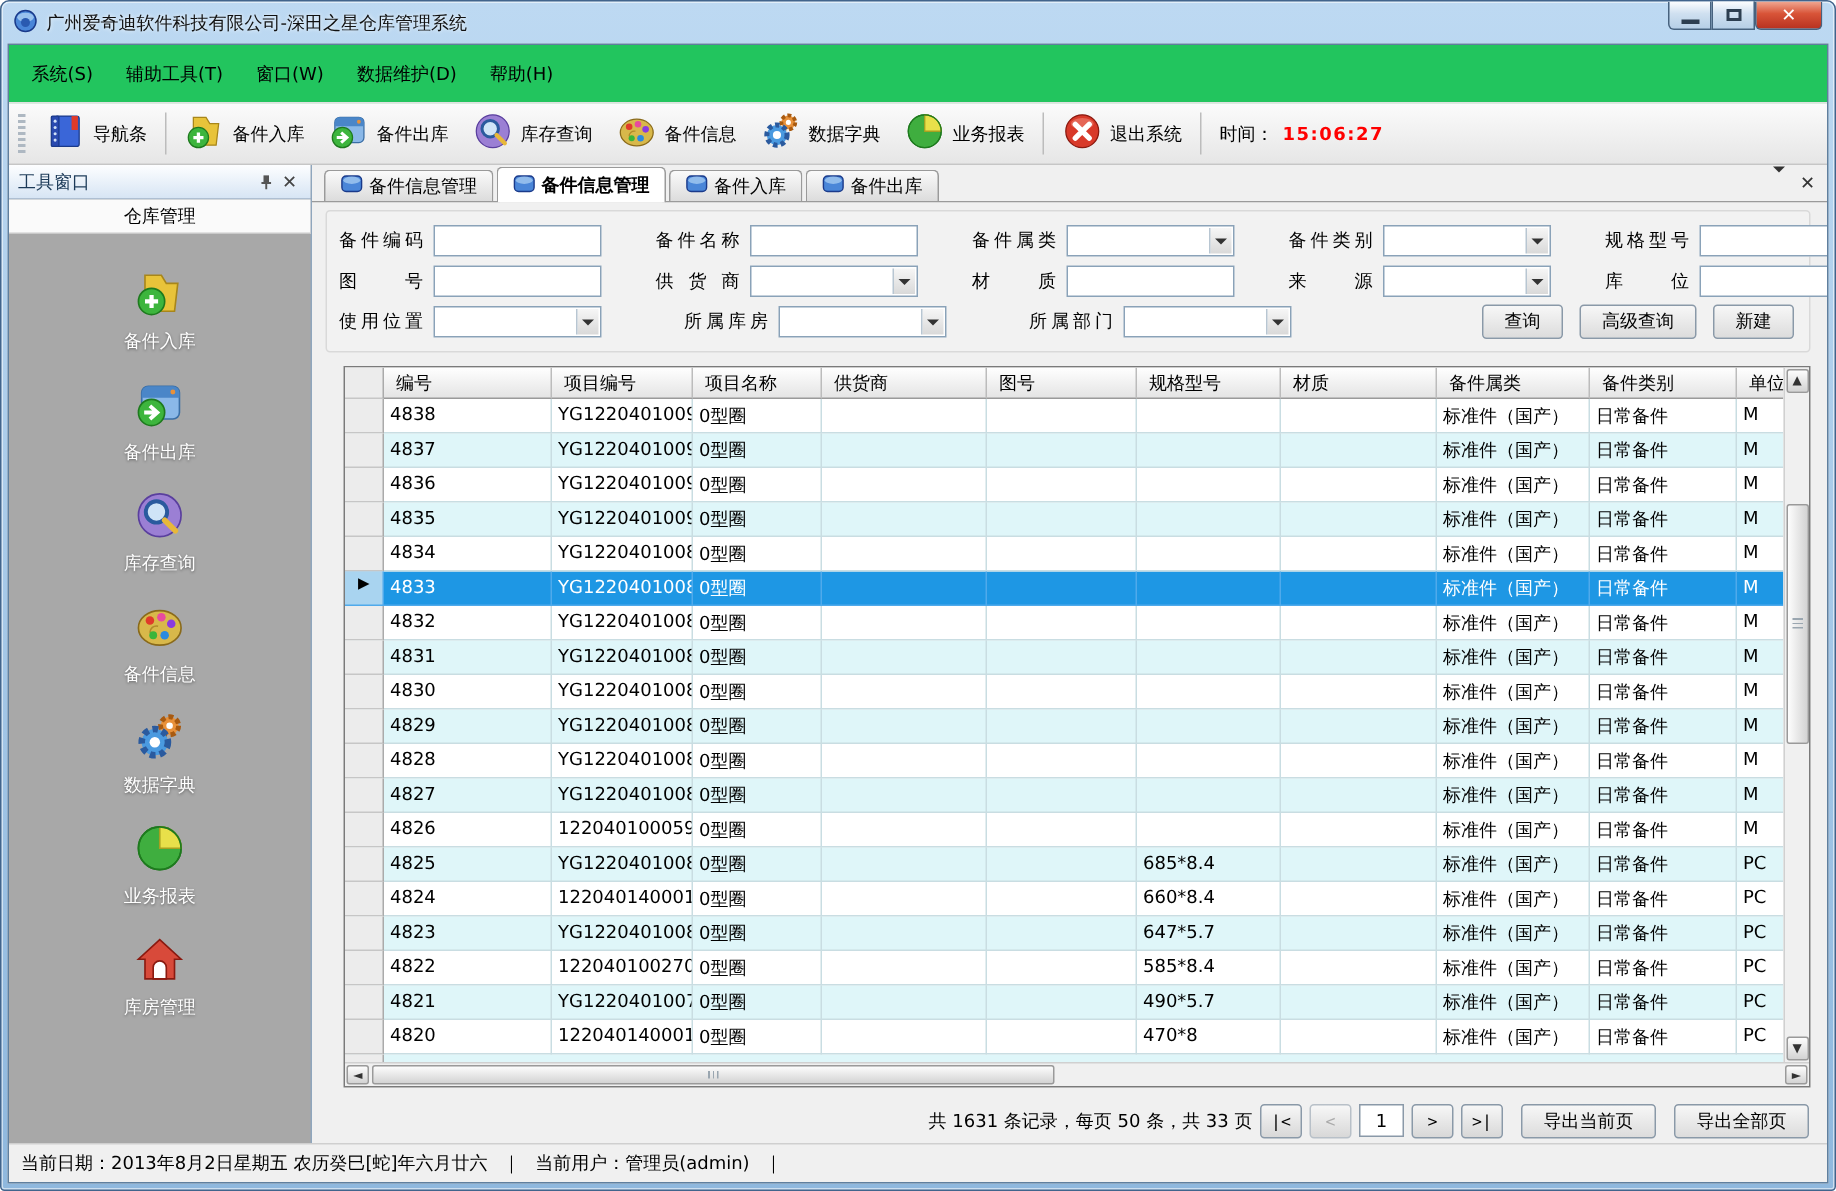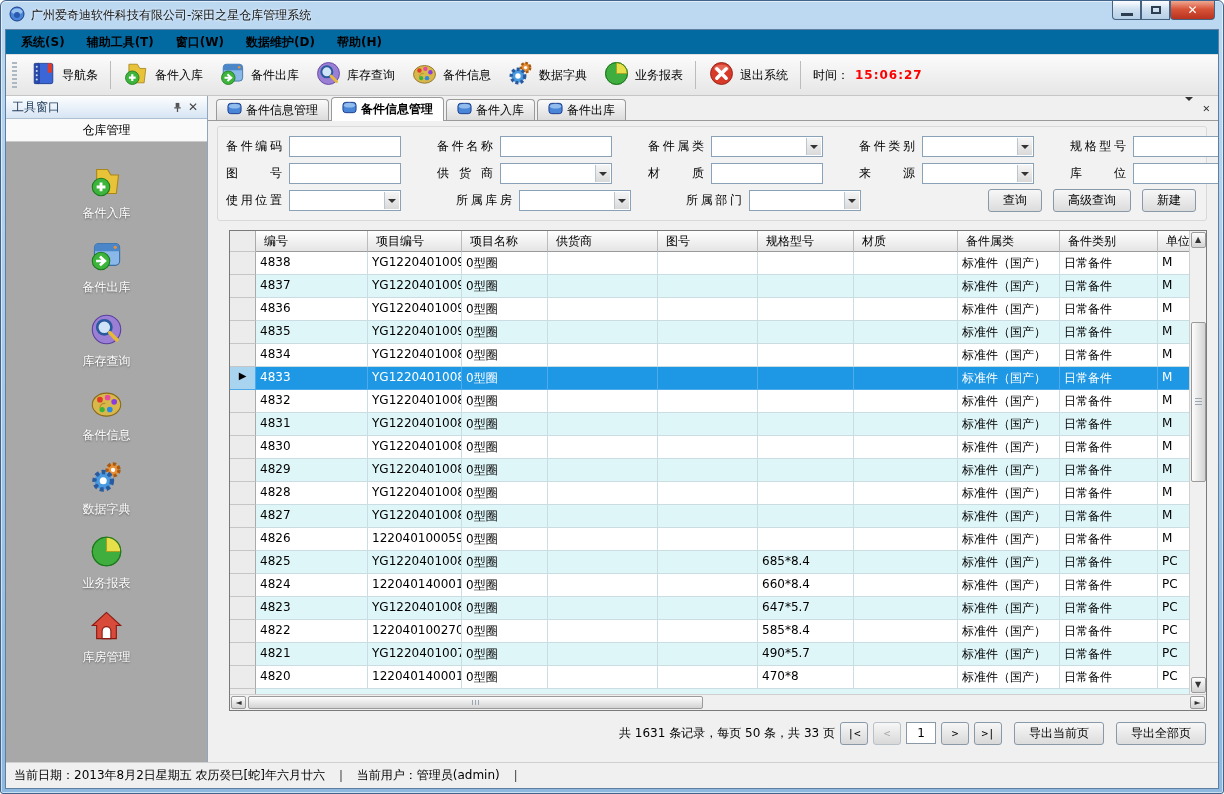--- a/index.html
+++ b/index.html
@@ -9,21 +9,21 @@
   .titlebar { height:28px; display:flex; align-items:center; padding:0 8px; position:relative; }
   .title-text { margin-left:6px; color:#111; text-shadow:0 0 3px #fff; }
   .winbtns { position:absolute; top:0; right:8px; display:flex; }
   .wbtn { width:29px; height:19px; border:1px solid #47627e; border-top:none; background:linear-gradient(#fdfeff,#cfe0f0 45%,#b6cfe6); display:flex; align-items:center; justify-content:center; color:#222; }
   .wbtn.min { border-radius:0 0 0 4px; }
   .wbtn.close { width:45px; background:linear-gradient(#f2b5a0,#e06a4e 40%,#c23push 60%,#c0392a); background:linear-gradient(#f0a892,#d85438 45%,#b83220); color:#fff; border-radius:0 0 4px 4px; font-weight:bold; }
   .glyph-min { width:12px; height:3px; background:#2c3e50; margin-top:8px; }
   .glyph-max { width:10px; height:8px; border:2px solid #2c3e50; }
   
   .client { position:absolute; left:4px; right:4px; top:28px; bottom:4px; background:#f0f0f0; border:1px solid #5f7f9e; display:flex; flex-direction:column; overflow:hidden; }
-  .menubar { height:25px; background:#0369a1; border-bottom:1px solid #e0e0e0; display:flex; align-items:center; padding-left:4px;font-weight:bold; }
+  .menubar { height:39px; background:#22c55e; border-bottom:1px solid #e0e0e0; display:flex; align-items:center; padding-left:4px; }
   .menu-item { padding:5px 11px; }
   .toolbar { height:41px; background:linear-gradient(#fbfbfb,#e6e6e6); border-bottom:1px solid #c6c6c6; display:flex; align-items:center; padding:0 4px; }
   .grip { width:5px; height:26px; margin:0 5px 0 2px; background:repeating-linear-gradient(to bottom,#aeb8c2 0 2px,transparent 2px 4px); }
   .titem { display:flex; align-items:center; gap:5px; padding:3px 8px; border-radius:3px; }
   .titem svg { width:27px; height:27px; }
   .tsep { width:1px; height:28px; background:#bcbcbc; margin:0 4px; }
   .time-wrap { display:flex; align-items:center; gap:6px; padding-left:8px; }
   .time-value { color:#f00; font-weight:bold; letter-spacing:1px; }
   
   .main { flex:1; display:flex; min-height:0; }
@@ -31,21 +31,21 @@
   .side-head { height:23px; background:linear-gradient(#fdfeff,#d7e5f4); border-bottom:1px solid #aebfd2; display:flex; align-items:center; padding:0 6px; color:#1c3a58; }
   .side-head-title { flex:1; }
   .side-head .hicon { width:16px; height:16px; display:flex; align-items:center; justify-content:center; color:#444; }
   .side-section { height:23px; background:#fafafa; border-bottom:1px solid #c9c9c9; display:flex; align-items:center; justify-content:center; }
   .side-body { flex:1; display:flex; flex-direction:column; align-items:center; padding-top:22px; gap:16px; }
   .side-item { display:flex; flex-direction:column; align-items:center; gap:3px; width:120px; }
   .side-item svg { width:35px; height:35px; }
   .side-label { color:#fff; text-shadow:0 1px 2px rgba(0,0,0,.45); }
   
   .content { flex:1; display:flex; flex-direction:column; min-width:0; background:#f0f0f0; }
-  .tabstrip { height:25px; display:flex; align-items:flex-end; padding-left:8px; border-bottom:1px solid #9a9a9a; position:relative; background:#f0f0f0;font-family:Liberation Mono, monospace; }
+  .tabstrip { height:25px; display:flex; align-items:flex-end; padding-left:8px; border-bottom:1px solid #9a9a9a; position:relative; background:#f0f0f0; }
   .tab { display:flex; align-items:center; gap:4px; height:21px; padding:0 10px; border:1px solid #9a9a9a; border-bottom:none; border-radius:4px 4px 0 0; background:linear-gradient(#fafafa,#dcdcdc); margin-right:2px; }
   .tab svg { width:15px; height:15px; }
   .tab.active { height:24px; background:#fff; font-weight:bold; position:relative; z-index:2; margin-bottom:-1px; }
   .tabstrip-tools { position:absolute; right:8px; top:5px; display:flex; gap:10px; color:#333; }
   .panel { flex:1; position:relative; background:#f0f0f0; min-height:0; }
   
   .searchbox { position:absolute; left:9px; right:11px; top:5px; height:95px; background:#f2f2f2; border:1px solid #d9d9d9; border-radius:3px; padding:6px 8px; }
   .srow { display:flex; align-items:center; height:27px;gap:36px; }
   .fld { display:flex; align-items:center; width:194px; }
   .flabel { width:56px; text-align:justify; text-align-last:justify; margin-right:7px; }

